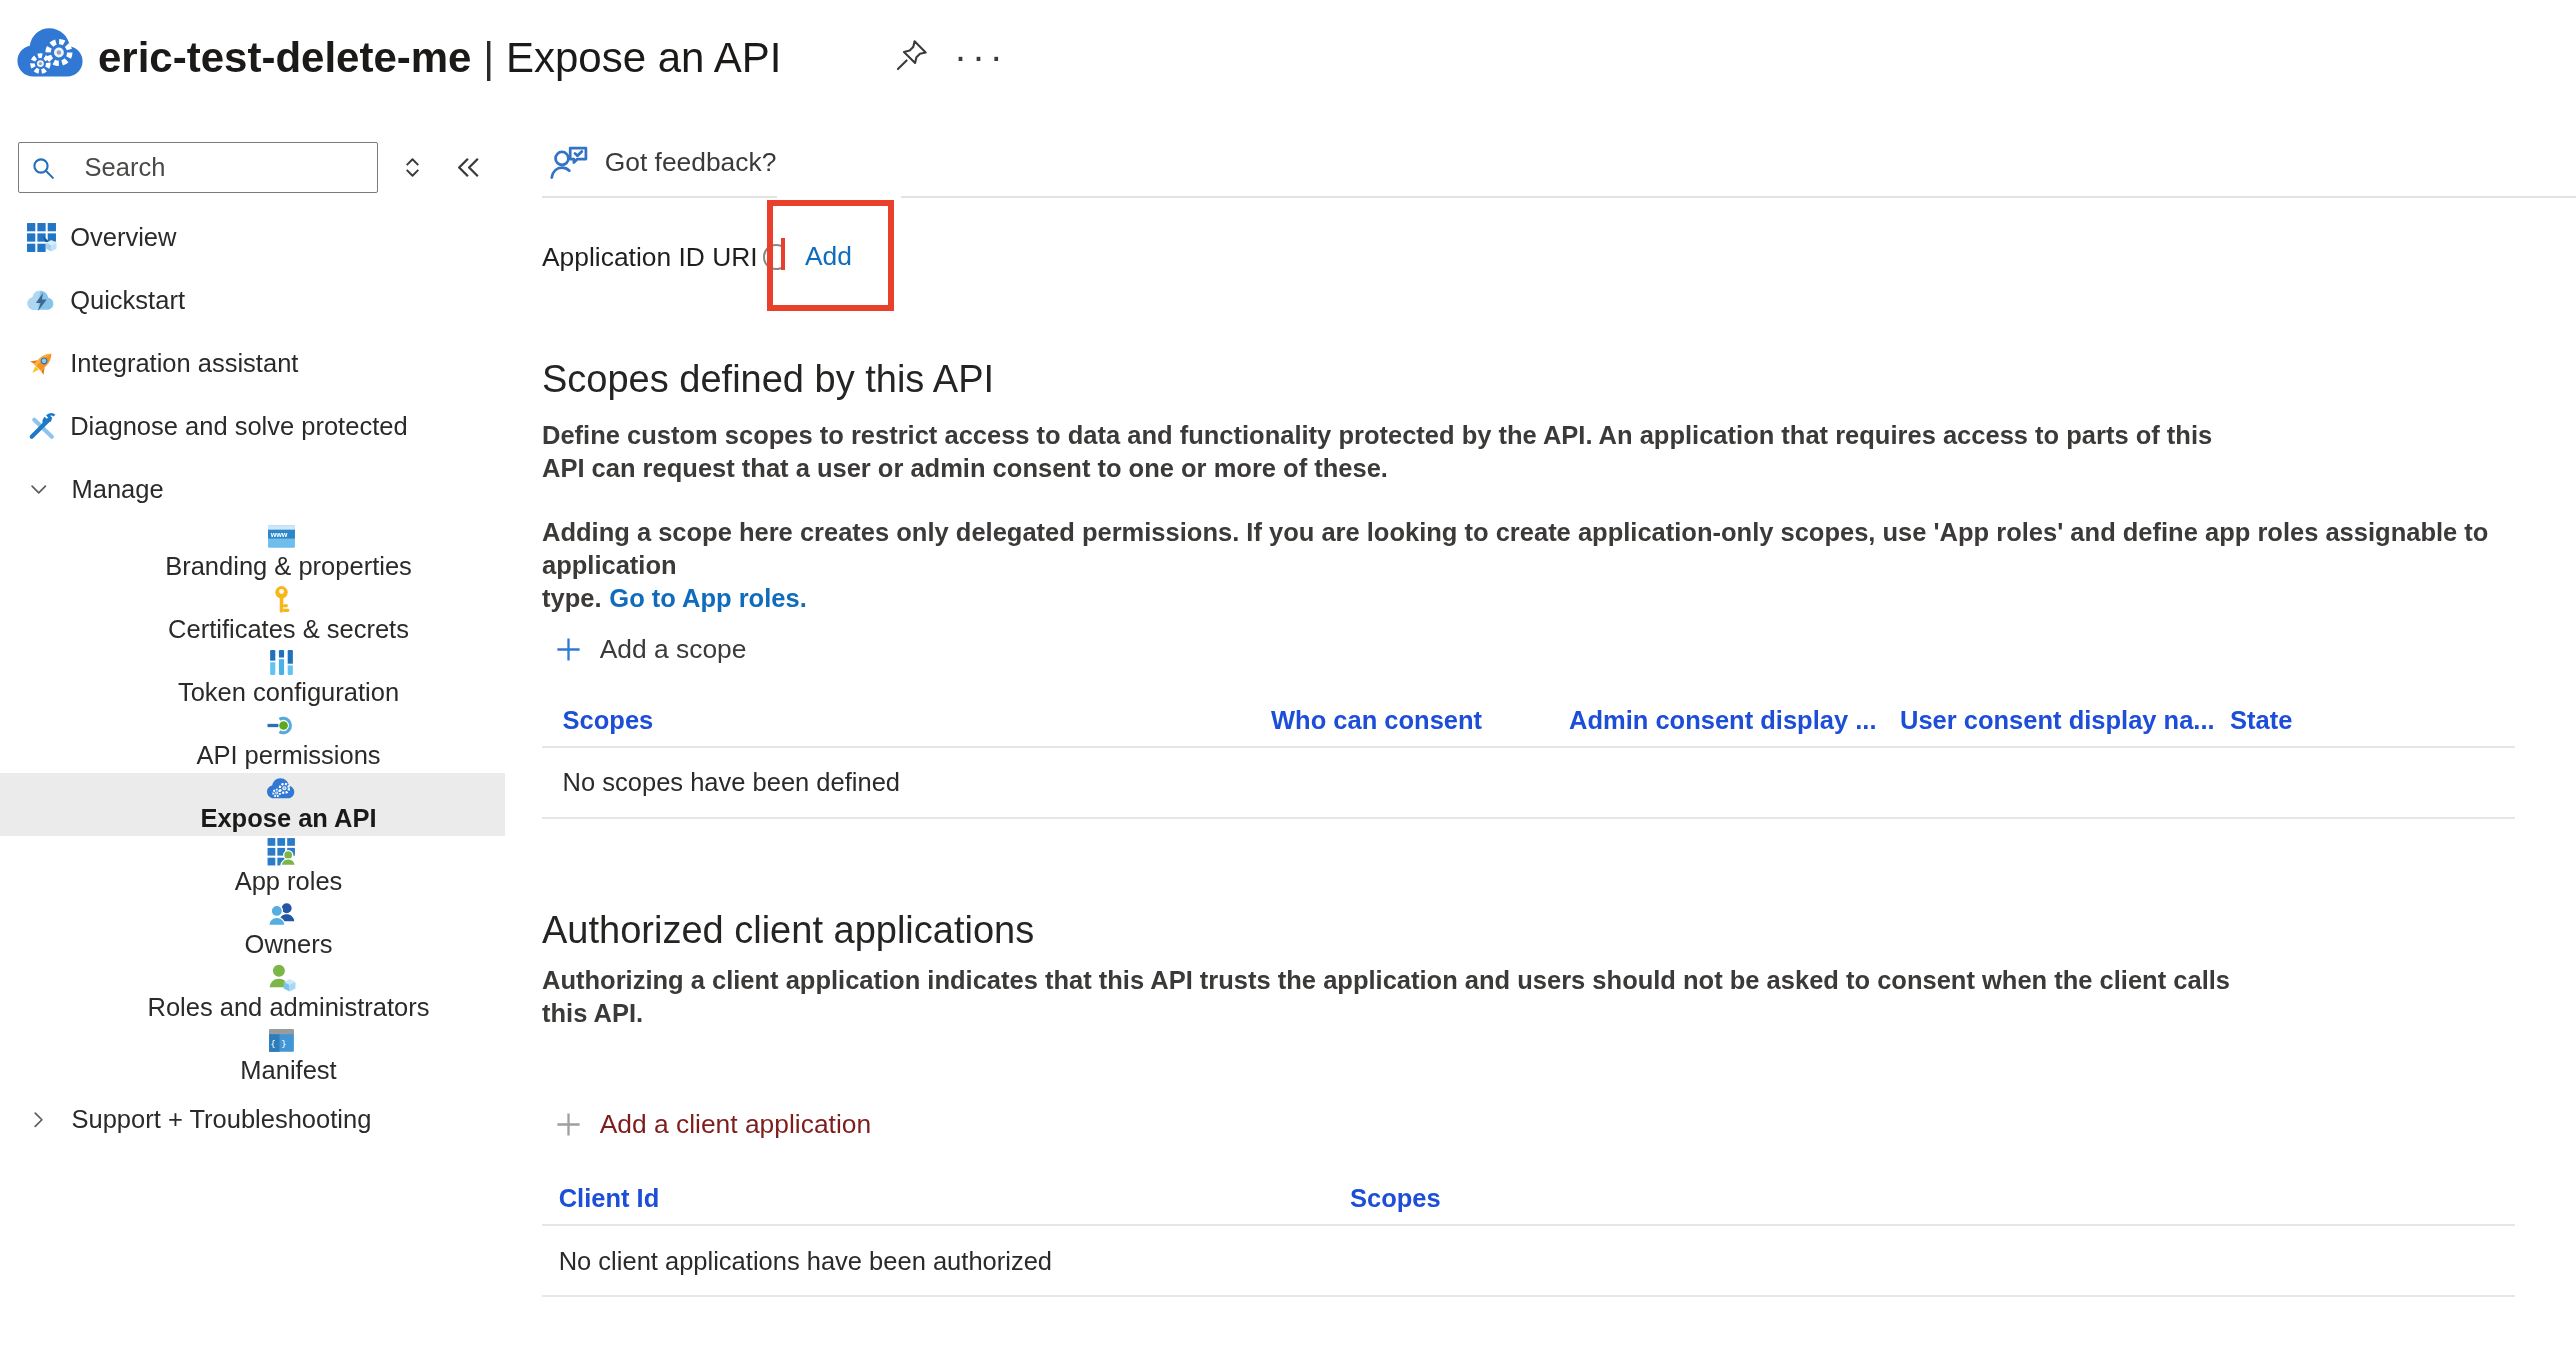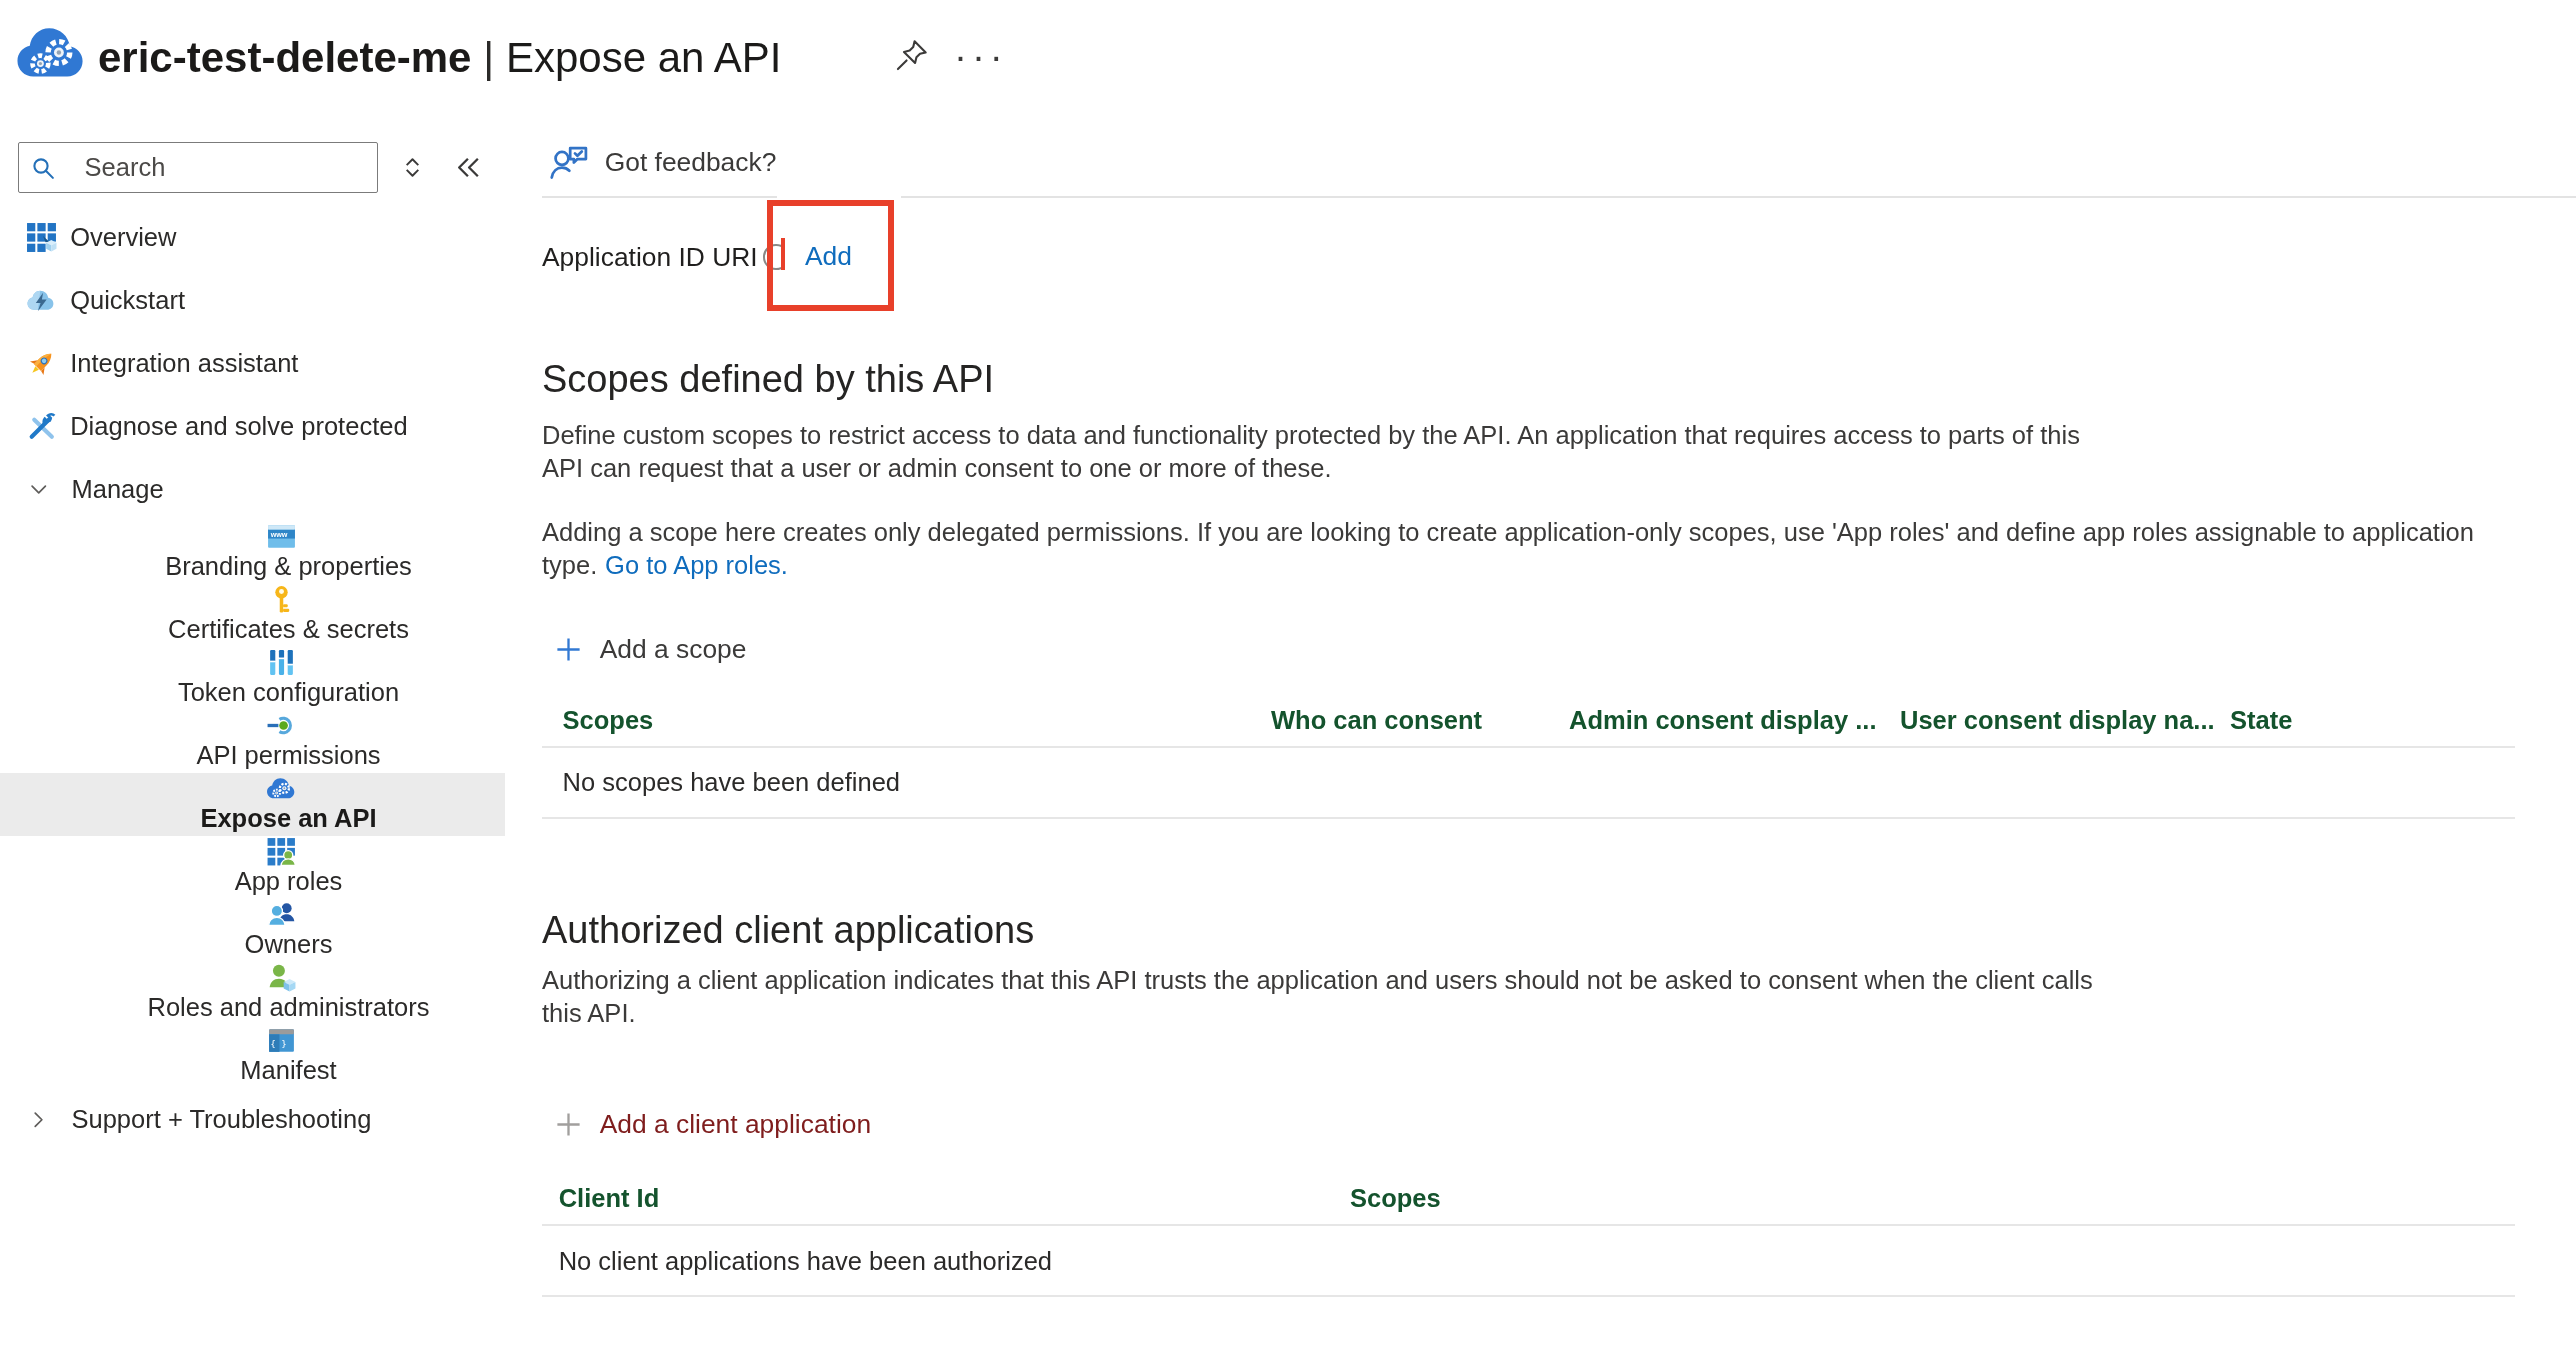--- a/index.html
+++ b/index.html
@@ -39,34 +39,34 @@
   #divider-b{left:901px;width:1675px;}
   #appid-label{left:542px;top:242px;font-size:26.4px;color:#201f1e;}
   #info-clip{left:763px;top:244px;width:17.6px;height:26.4px;overflow:hidden;}
   #info-clip .circle{width:21.5px;height:21.5px;border:2px solid #8a8886;border-radius:50%;}
   #red-tick{left:781px;top:238px;width:3.9px;height:32px;background:#e8402a;}
   #annotation-box{left:767px;top:200px;width:127px;height:111px;border:6.9px solid #e8402a;box-sizing:border-box;}
   #add-link{left:805px;top:241px;font-size:26.4px;color:#0f6cbd;cursor:pointer;}
   .section-title{left:542px;font-size:38px;font-weight:400;color:#252423;}
   #scopes-title{top:358px;}
   #clients-title{top:909px;}
-  .para{left:542px;font-size:25.5px;line-height:33px;color:#3b3a39;white-space:pre-line;width:1973px;}
+  .para{left:542px;font-size:25.5px;line-height:33px;color:#3b3a39;white-space:pre-line;width:1973px;font-weight:bold;}
   #scopes-desc{top:419px;}
   #scopes-note{top:516px;}
   #clients-desc{top:964px;}
   .link{color:#0f6cbd;cursor:pointer;text-decoration:none;}
   .para .link{margin-left:7.8px;}
   .add-btn{left:554px;display:flex;align-items:center;height:35px;cursor:pointer;}
   .add-btn svg{width:29px;height:29px;margin-right:16.7px;}
   .add-btn span{font-size:26.4px;color:#3b3a39;}
   #add-scope-btn{top:632px;color:#3279d3;}
   #add-client-btn{top:1107px;color:#a19f9d;}
   #add-client-btn span{color:#7f1d1d;}
   .table-header{left:542px;width:1973px;height:53px;display:flex;align-items:center;border-bottom:2px solid #e6e6e6;
-    font-weight:700;font-size:25.5px;color:#14532d;box-sizing:border-box;}
+    font-weight:700;font-size:25.5px;color:#1d4ed8;box-sizing:border-box;}
   #scopes-thead{top:695px;}
   #clients-thead{top:1173px;}
   #scopes-thead .c0{width:729px;padding-left:20.6px;box-sizing:border-box;}
   #scopes-thead .c1{width:298px;}
   #scopes-thead .c2{width:331px;}
   #scopes-thead .c3{width:330px;}
   #scopes-thead .c4{flex:1;}
   #clients-thead .c0{width:808px;padding-left:16.7px;box-sizing:border-box;}
   #clients-thead .c1{flex:1;}
   .thc{white-space:nowrap;overflow:hidden;}

